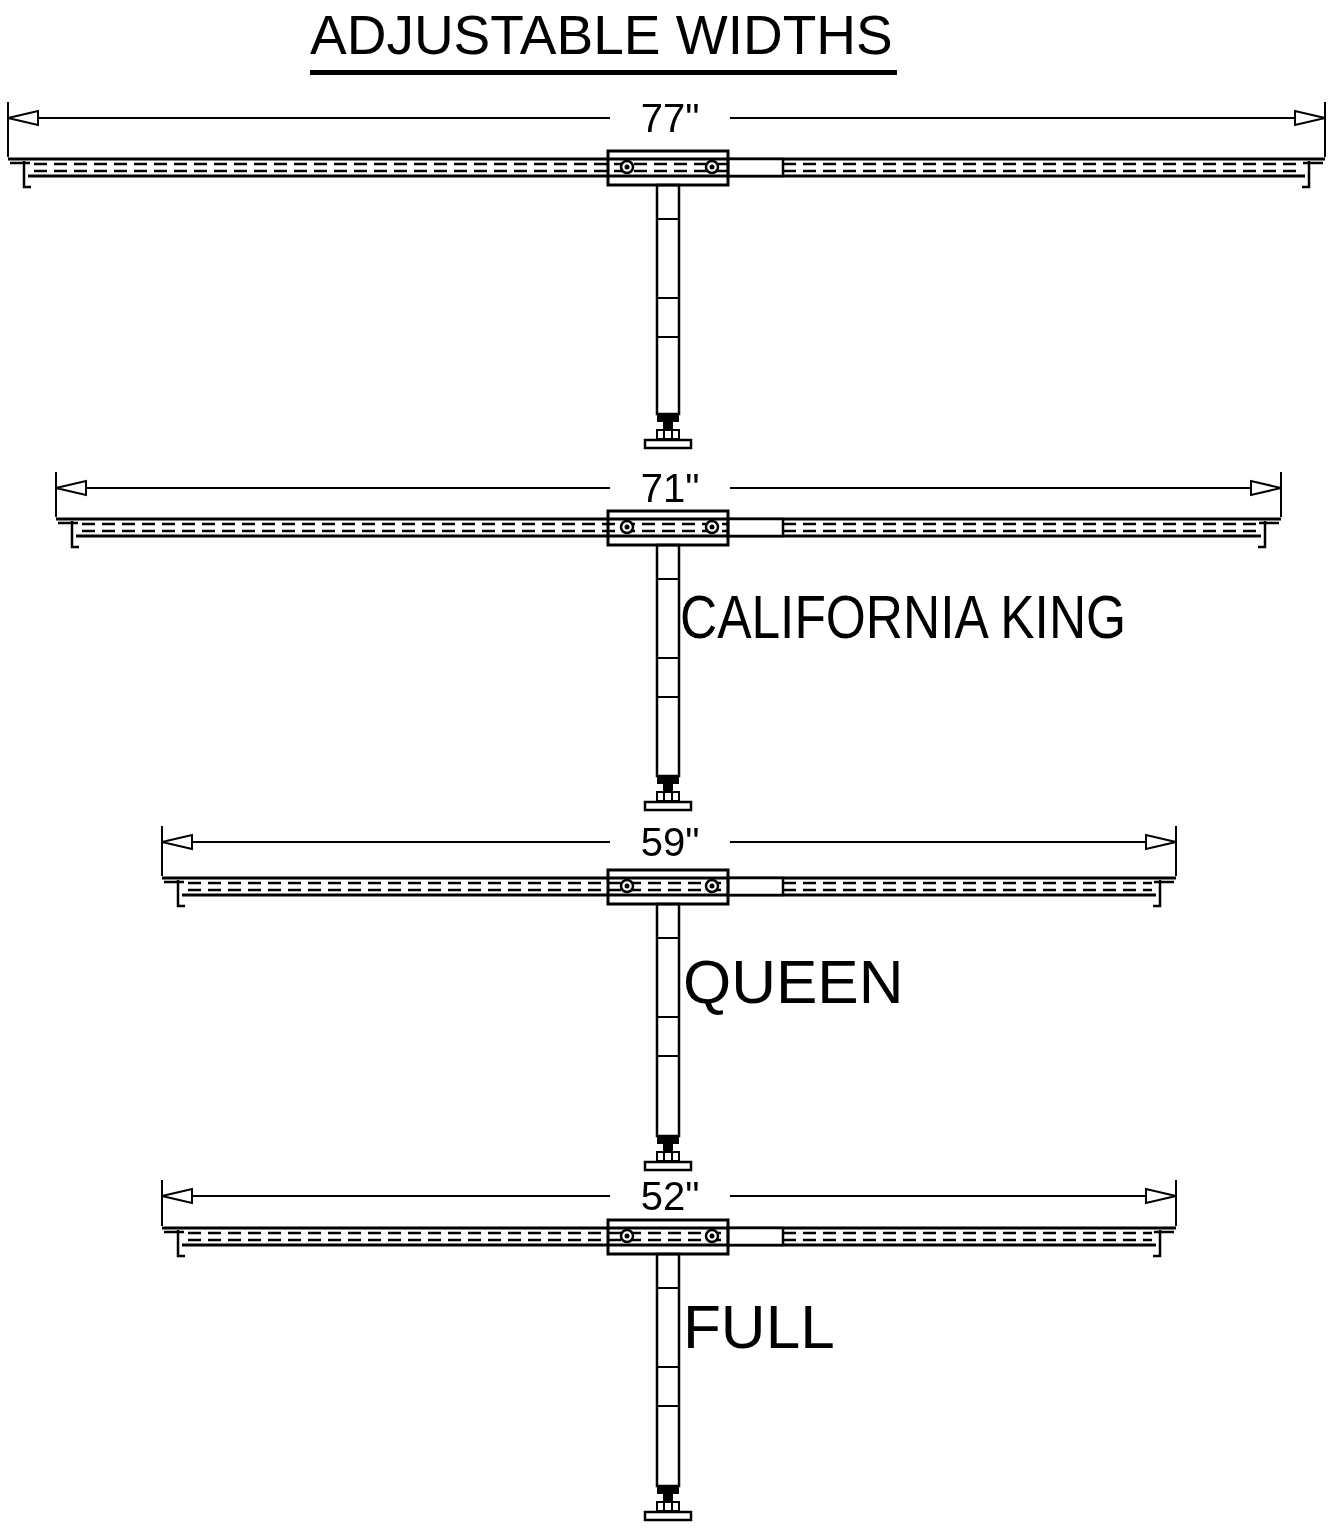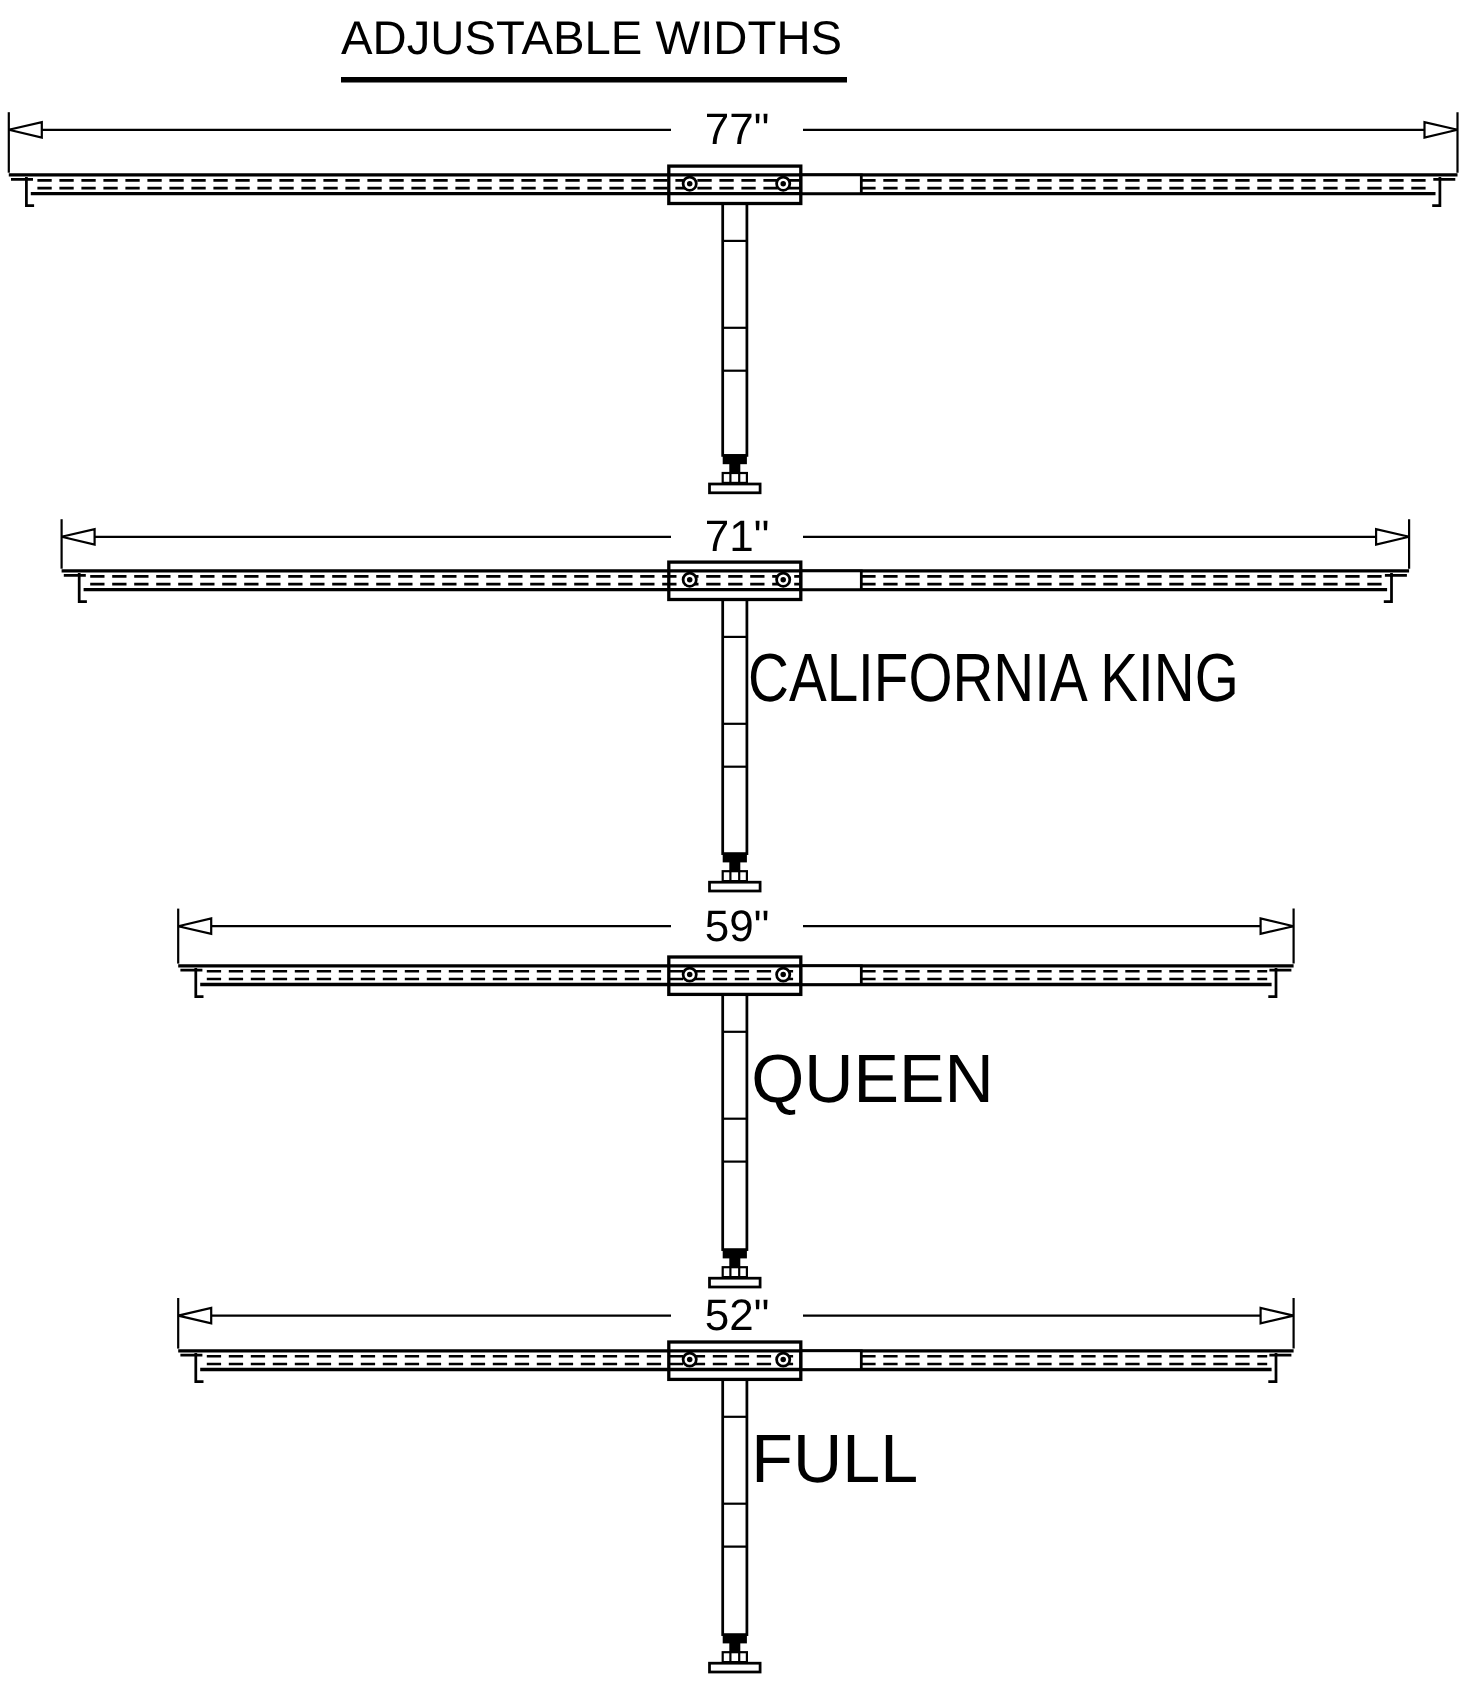--- a/index.html
+++ b/index.html
@@ -11,21 +11,21 @@
   
   .s2{stroke:#000;stroke-width:2;fill:none;}
   .s25{stroke:#000;stroke-width:2.5;fill:none;}
   .s3{stroke:#000;stroke-width:3;fill:none;}
   .dash{stroke:#000;stroke-width:2.4;stroke-dasharray:13 7;fill:none;}
   .wfill{fill:#ffffff;stroke:#000;}
   .bfill{fill:#000;stroke:none;}
   
   .title{
     position:absolute;left:310px;top:4px;margin:0;
-    font-size:43px;line-height:62px;font-weight:400;white-space:nowrap;
+    font-size:55px;line-height:62px;font-weight:400;white-space:nowrap;
     border-bottom:5px solid #000;padding:0 4px 4px 0;
   }
   .dim-label{
     position:absolute;left:600px;width:140px;text-align:center;
     font-size:40px;line-height:46px;white-space:nowrap;
   }
   .size-label{
     position:absolute;font-size:62px;line-height:70px;white-space:nowrap;
   }
   .condensed{transform:scaleX(0.83);transform-origin:left center;}

